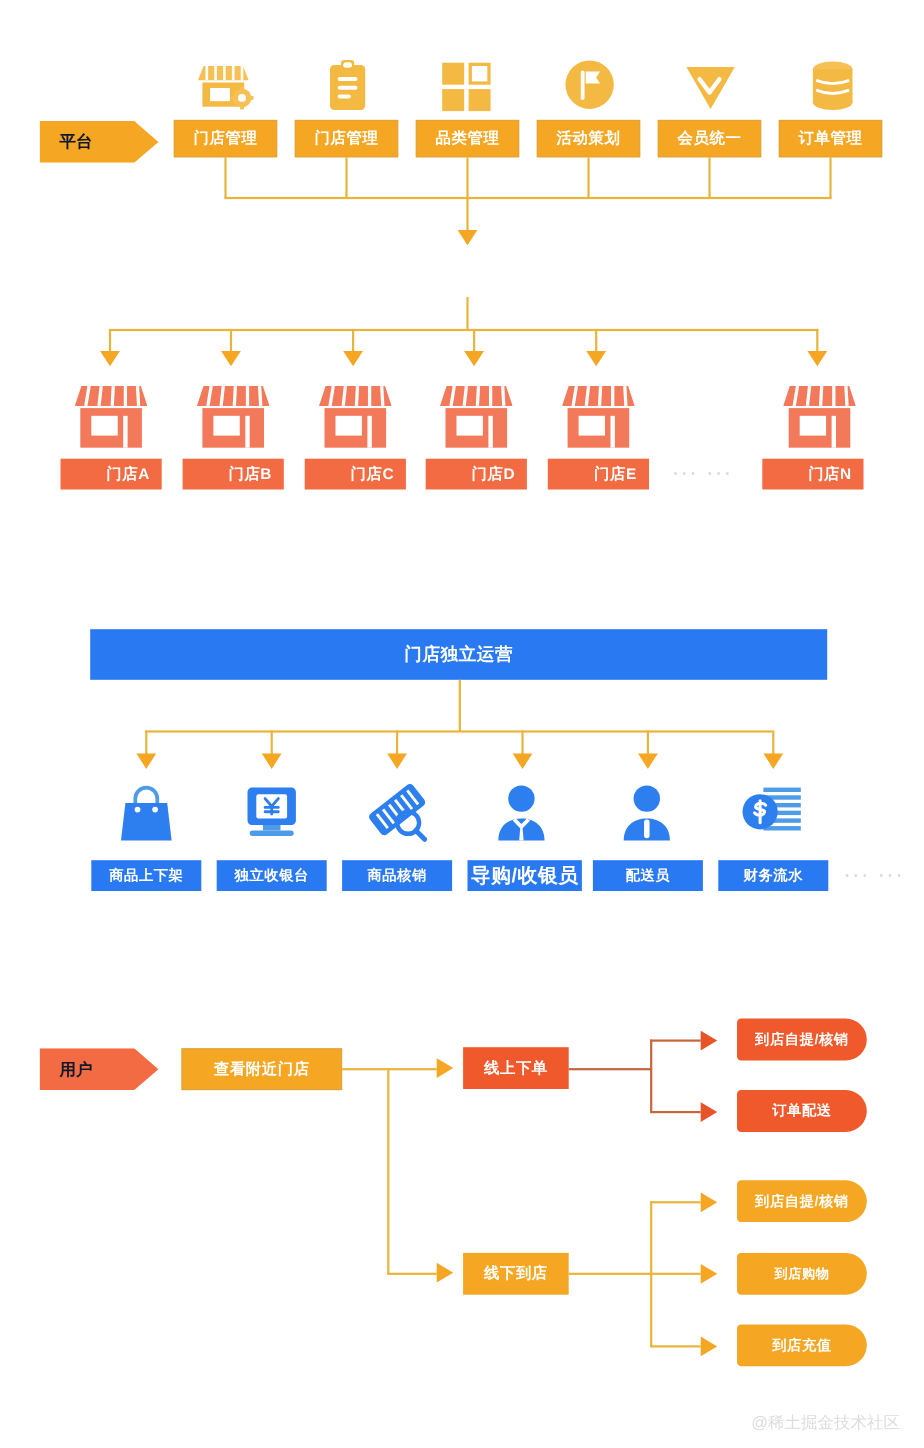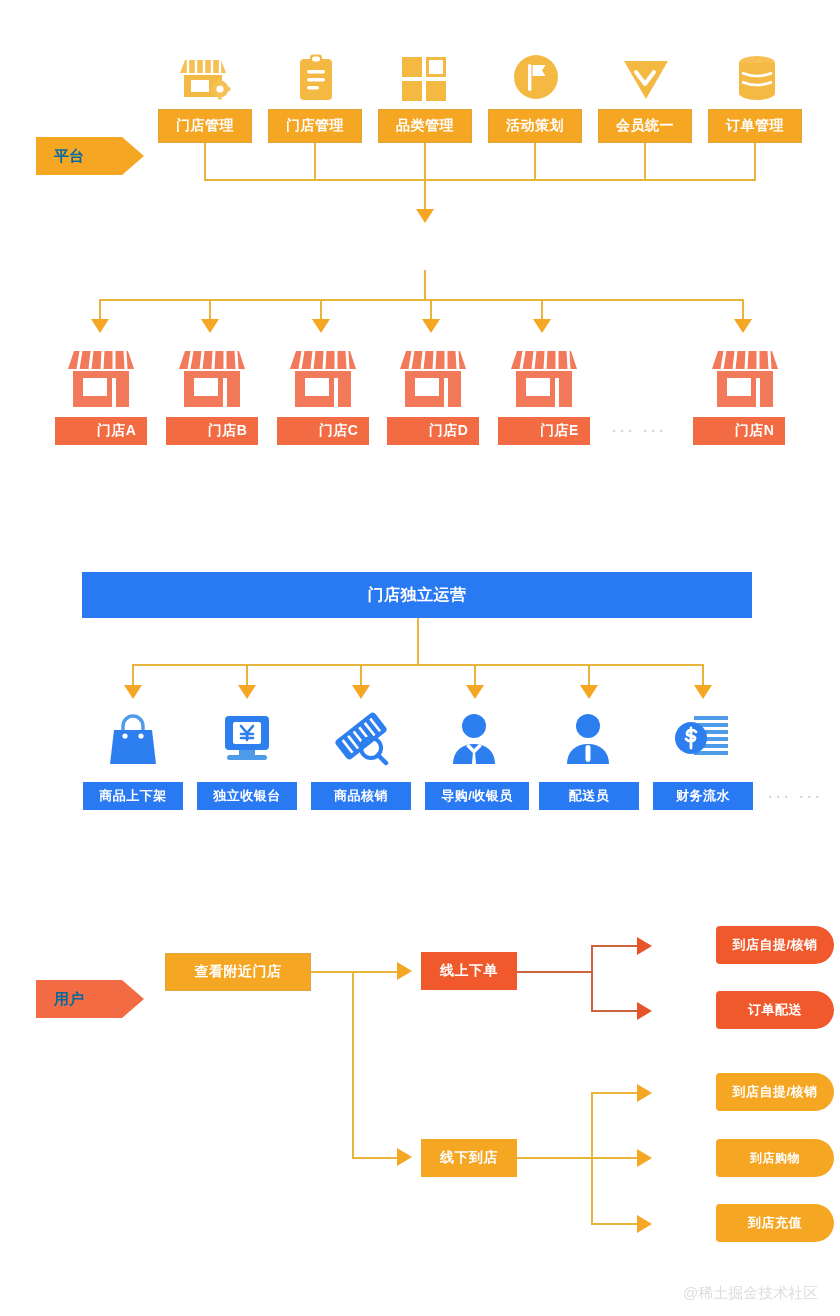--- a/index.html
+++ b/index.html
@@ -22,29 +22,28 @@
     letter-spacing:0.5px;
     text-align:center;
     white-space:nowrap;
   }
   .box-orange { background:#F5A623; }
   .box-orange-b { background:#F5A623; border:1px solid #e0a43a; }
   .box-red { background:#F0592B; }
   .box-coral { background:#F26B43;padding-left:31px; }
   .box-blue { background:#2979F2; }
 
-  .round-right { border-radius: 4px 20px 20px 4px; margin-left: 46px; }
+  .round-right { border-radius: 4px 20px 20px 4px; }
 
   
   .pennant {
     position:absolute;
     display:flex; align-items:center;
-    color:#0369a1; font-weight:700;
+    color:#0f172a; font-weight:700;
     padding-left:18px;
-    margin-top:27px;
   }
   .pennant .pbody { position:absolute; left:0; top:0; right:0; bottom:0; }
   .pennant span.lbl { position:relative; z-index:2; }
 
   
   .ln-h { position:absolute; height:2px; background:#E8B53A; }
   .ln-v { position:absolute; width:2px; background:#E8B53A; }
   .ln-h-red { position:absolute; height:2px; background:#C9643C; }
   .ln-v-red { position:absolute; width:2px; background:#C9643C; }
 
@@ -321,21 +320,21 @@
 
   <div class="box box-blue" style="left:83px;  top:782px; width:100px; height:28px; font-size:13px;">
     <span>商品上下架</span>
   </div>
   <div class="box box-blue" style="left:197px; top:782px; width:100px; height:28px; font-size:13px;">
     <span>独立收银台</span>
   </div>
   <div class="box box-blue" style="left:311px; top:782px; width:100px; height:28px; font-size:13px;">
     <span>商品核销</span>
   </div>
-  <div class="box box-blue" style="left:425px; top:782px; width:104px; height:28px; font-size:13px;">
+  <div class="box box-blue" style="left:425px; top:782px; width:104px; height:28px; font-size:18px;">
     <span>导购/收银员</span>
   </div>
   <div class="box box-blue" style="left:539px; top:782px; width:100px; height:28px; font-size:13px;">
     <span>配送员</span>
   </div>
   <div class="box box-blue" style="left:653px; top:782px; width:100px; height:28px; font-size:13px;">
     <span>财务流水</span>
   </div>
   <div class="dots" style="left:768px; top:788px;">···   ···</div>
 

